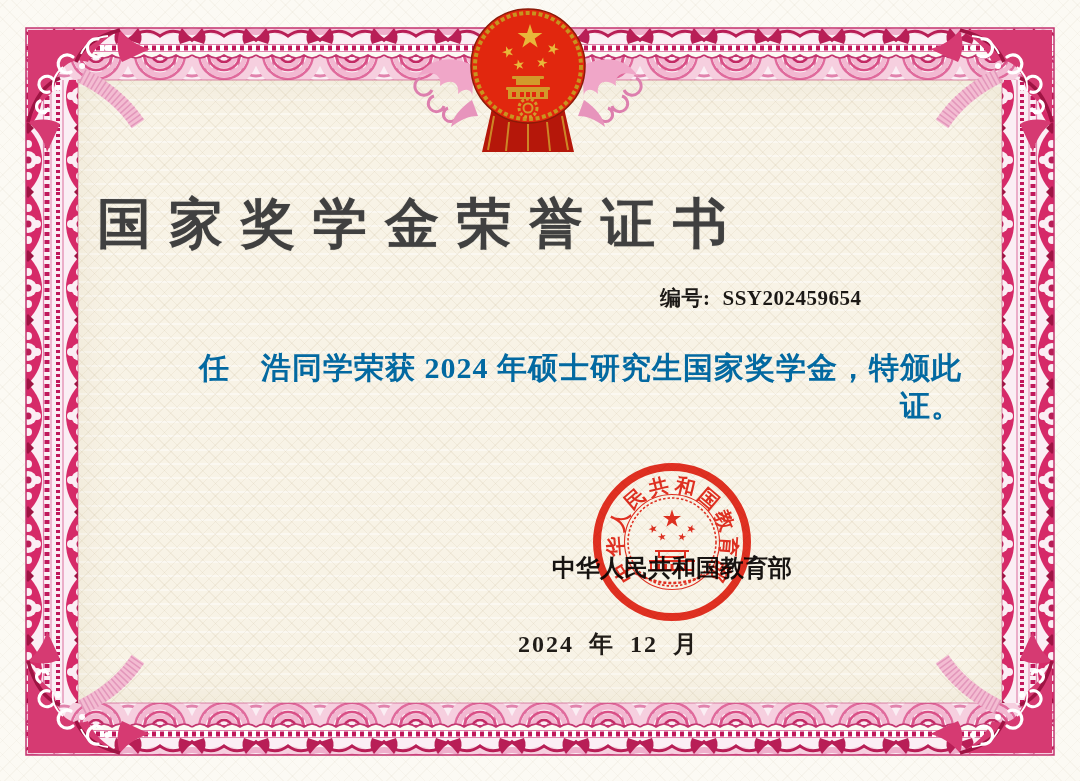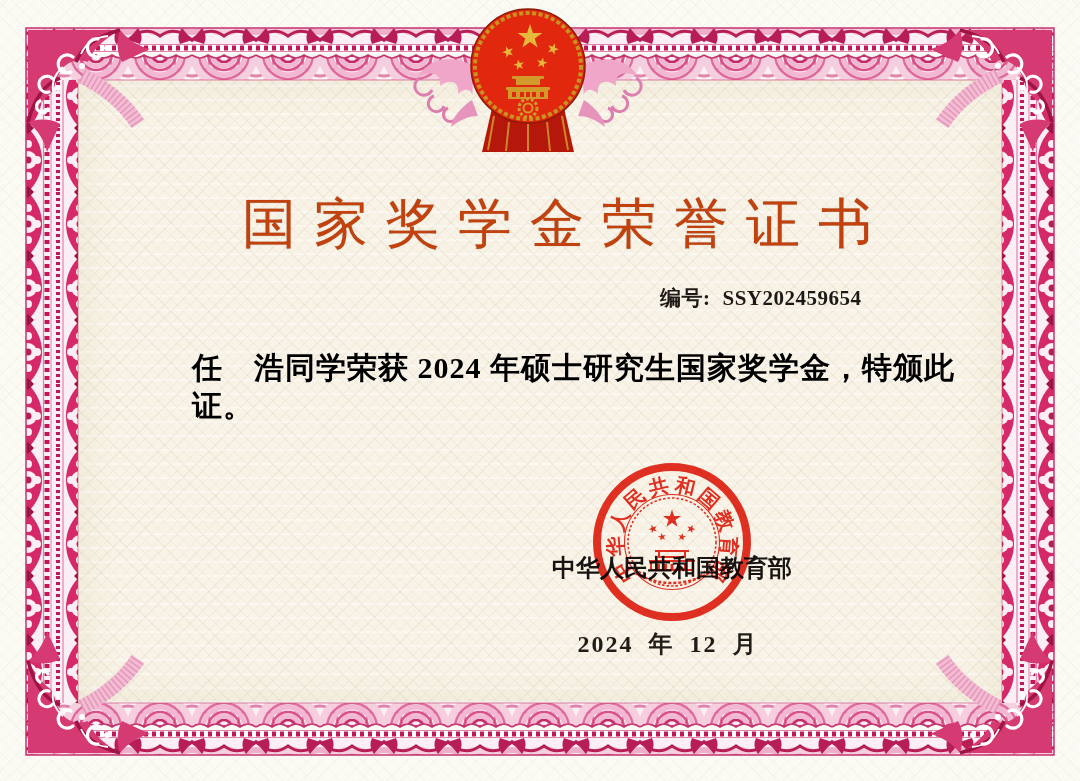--- a/index.html
+++ b/index.html
@@ -17,40 +17,40 @@
     position:absolute;left:78px;top:80px;width:924px;height:623px;
     background-color:#f8f3e6;
     background-image:
       repeating-linear-gradient(45deg, rgba(201,186,154,0.16) 0 1px, transparent 1px 9px),
       repeating-linear-gradient(-45deg, rgba(201,186,154,0.16) 0 1px, transparent 1px 9px),
       repeating-linear-gradient(0deg, rgba(255,255,255,0.45) 0 2px, transparent 2px 14px);
     box-shadow:inset 0 0 40px rgba(190,170,130,0.18);
   }
   .emblem{position:absolute;left:408px;top:4px;width:240px;height:150px;}
   .title{
-    position:absolute;left:97px;top:188px;width:920px;text-align:center;
-    font-size:54px;font-weight:400;letter-spacing:18px;color:#c2410c;
+    position:absolute;left:97px;top:188px;width:920px;text-align:left;
+    font-size:54px;font-weight:700;letter-spacing:18px;color:#404040;
     text-shadow:0 0 1px rgba(0,0,0,0.35);
   }
   .title span{display:inline-block;margin-right:-18px;}
   .serial{
     position:absolute;left:660px;top:284px;font-size:21px;font-weight:700;
     letter-spacing:0.5px;white-space:nowrap;
   }
   .serial .num{margin-left:12px;}
   .body-line{
     position:absolute;left:192px;top:349px;width:770px;
-    font-size:30px;font-weight:700;letter-spacing:1px;line-height:1.25;color:#000000;
+    font-size:30px;font-weight:700;letter-spacing:1px;line-height:1.25;color:#0369a1;text-align:right;
   }
   .issuer{
     position:absolute;left:492px;top:552px;width:360px;text-align:center;
     font-size:24px;font-weight:700;letter-spacing:0px;color:#171412;
   }
   .date{
-    position:absolute;left:518px;top:628px;width:300px;text-align:center;
+    position:absolute;left:518px;top:628px;width:300px;
     font-size:24px;font-weight:600;letter-spacing:2px;word-spacing:7px;color:#201c18;
   }
   .seal{position:absolute;left:589px;top:459px;width:166px;height:166px;mix-blend-mode:multiply;opacity:0.96;}
   .seal-ch{font-family:"Liberation Serif","DejaVu Serif",serif;font-size:20px;font-weight:700;fill:#e5291b;}
 </style>
 </head>
 <body>
 
 <div class="panel"></div>
 

